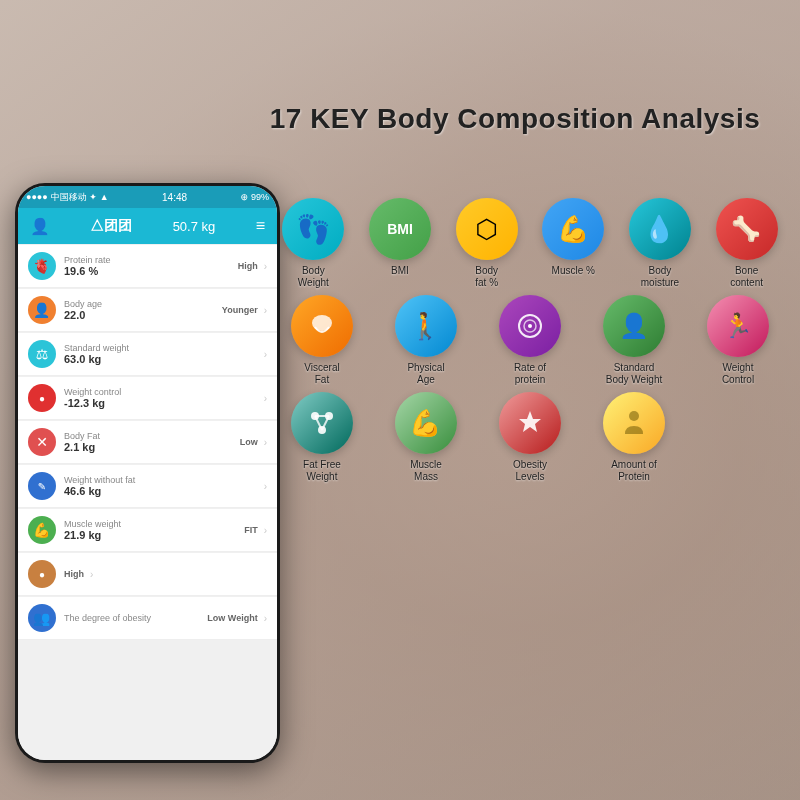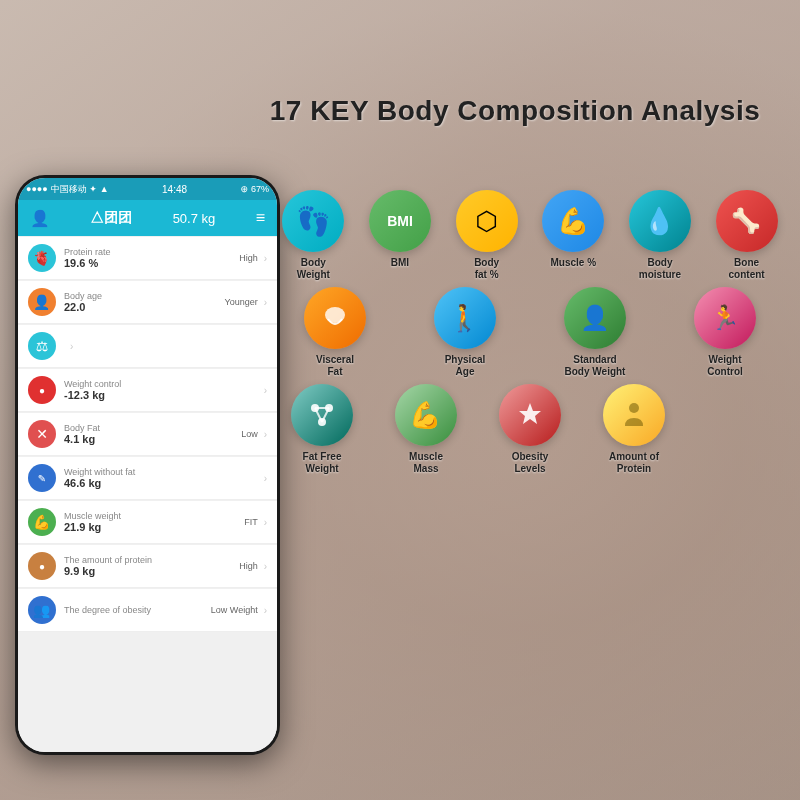--- a/index.html
+++ b/index.html
@@ -27,20 +27,21 @@
         radial-gradient(ellipse at 65% 55%, rgba(190,160,140,0.9) 0%, rgba(170,140,120,0.7) 30%, transparent 70%),
         linear-gradient(to bottom, rgba(210,195,185,0.8) 0%, rgba(185,165,150,0.75) 50%, rgba(165,145,130,0.7) 100%);
       z-index: 0;
     }
 
     .content {
       position: relative;
       z-index: 1;
       width: 800px;
       height: 612px;
+      margin-top: 8px;
     }
 
     
     .header-section {
       text-align: center;
       padding-top: 95px;
       margin-left: 230px;
     }
 
     .main-title {
@@ -147,20 +148,21 @@
     }
 
     .list-item .item-text { flex: 1; }
     .list-item .item-label { font-size: 9px; color: #888; }
     .list-item .item-value { font-size: 11px; color: #333; font-weight: bold; }
 
     .list-item .item-badge {
       font-size: 9px;
       color: #666;
       margin-right: 6px;
+      font-weight: bold;
     }
 
     .list-item .chevron { color: #ccc; font-size: 10px; }
 
     .icon-teal { background: #2bc4d8; color: white; }
     .icon-orange { background: #f08030; color: white; }
     .icon-red { background: #e03030; color: white; }
     .icon-red2 { background: #e05050; color: white; }
     .icon-green { background: #4caf50; color: white; }
     .icon-brown { background: #c88040; color: white; }
@@ -190,21 +192,21 @@
       align-items: center;
       justify-content: center;
       font-size: 26px;
       margin-bottom: 5px;
       box-shadow: 0 3px 8px rgba(0,0,0,0.2);
     }
 
     .icon-label {
       font-size: 10px;
       color: #222;
-      font-weight: 700;
+      font-weight: 400;
       line-height: 1.2;
       text-shadow: 0 1px 2px rgba(255,255,255,0.6);
     }
 
     
     .bubble-cyan { background: linear-gradient(135deg, #26c6da, #00acc1); }
     .bubble-green { background: linear-gradient(135deg, #66bb6a, #43a047); }
     .bubble-yellow { background: linear-gradient(135deg, #ffca28, #ffb300); }
     .bubble-blue { background: linear-gradient(135deg, #42a5f5, #1e88e5); }
     .bubble-teal { background: linear-gradient(135deg, #26c6da, #00838f); }
@@ -239,21 +241,21 @@
 
         <div class="status-bar">
           <div class="status-left">
             <span>●●●●</span>
             <span>中国移动 ✦</span>
             <span>▲</span>
           </div>
           <div style="font-size:10px;font-weight:normal;">14:48</div>
           <div class="status-right">
             <span>⊕</span>
-            <span>67%</span>
+            <span>99%</span>
           </div>
         </div>
 
         <div class="nav-bar">
           <span class="nav-icon">👤</span>
           <span class="nav-title">△团团</span>
           <span class="nav-weight">50.7 kg</span>
           <span class="nav-menu">≡</span>
         </div>
 
@@ -274,39 +276,43 @@
             <div class="item-text">
               <div class="item-label">Body age</div>
               <div class="item-value">22.0</div>
             </div>
             <span class="item-badge">Younger</span>
             <span class="chevron">›</span>
           </div>
 
           <div class="list-item">
             <div class="icon-circle icon-teal">⚖</div>
+            <div class="item-text">
+              <div class="item-label">Standard weight</div>
+              <div class="item-value">63.0 kg</div>
+            </div>
             <span class="item-badge"></span>
             <span class="chevron">›</span>
           </div>
 
           <div class="list-item">
             <div class="icon-circle icon-red" style="font-size:10px;">●</div>
             <div class="item-text">
               <div class="item-label">Weight control</div>
               <div class="item-value">-12.3 kg</div>
             </div>
             <span class="item-badge"></span>
             <span class="chevron">›</span>
           </div>
 
           <div class="list-item">
             <div class="icon-circle icon-red2">✕</div>
             <div class="item-text">
               <div class="item-label">Body Fat</div>
-              <div class="item-value">4.1 kg</div>
+              <div class="item-value">2.1 kg</div>
             </div>
             <span class="item-badge">Low</span>
             <span class="chevron">›</span>
           </div>
 
           <div class="list-item">
             <div class="icon-circle icon-blue" style="font-size:10px;">✎</div>
             <div class="item-text">
               <div class="item-label">Weight without fat</div>
               <div class="item-value">46.6 kg</div>
@@ -320,24 +326,20 @@
             <div class="item-text">
               <div class="item-label">Muscle weight</div>
               <div class="item-value">21.9 kg</div>
             </div>
             <span class="item-badge">FIT</span>
             <span class="chevron">›</span>
           </div>
 
           <div class="list-item">
             <div class="icon-circle icon-brown" style="font-size:10px;">●</div>
-            <div class="item-text">
-              <div class="item-label">The amount of protein</div>
-              <div class="item-value">9.9 kg</div>
-            </div>
             <span class="item-badge">High</span>
             <span class="chevron">›</span>
           </div>
 
           <div class="list-item">
             <div class="icon-circle icon-blue">👥</div>
             <div class="item-text">
               <div class="item-label">The degree of obesity</div>
               <div class="item-value"></div>
             </div>
@@ -411,20 +413,30 @@
         <div class="icon-label">Visceral<br>Fat</div>
       </div>
 
       <div class="icon-item">
         <div class="icon-bubble bubble-lightblue">
           <span style="font-size:26px;">🚶</span>
         </div>
         <div class="icon-label">Physical<br>Age</div>
       </div>
 
+      <div class="icon-item">
+        <div class="icon-bubble bubble-purple">
+          <svg width="34" height="34" viewBox="0 0 34 34">
+            <circle cx="17" cy="17" r="11" fill="none" stroke="rgba(255,255,255,0.9)" stroke-width="2"></circle>
+            <circle cx="17" cy="17" r="6" fill="none" stroke="rgba(255,255,255,0.7)" stroke-width="1.5"></circle>
+            <circle cx="17" cy="17" r="2" fill="white"></circle>
+          </svg>
+        </div>
+        <div class="icon-label">Rate of<br>protein</div>
+      </div>
 
       <div class="icon-item">
         <div class="icon-bubble bubble-green2">
           <span style="font-size:24px;">👤</span>
         </div>
         <div class="icon-label">Standard<br>Body Weight</div>
       </div>
 
       <div class="icon-item">
         <div class="icon-bubble bubble-pink">

